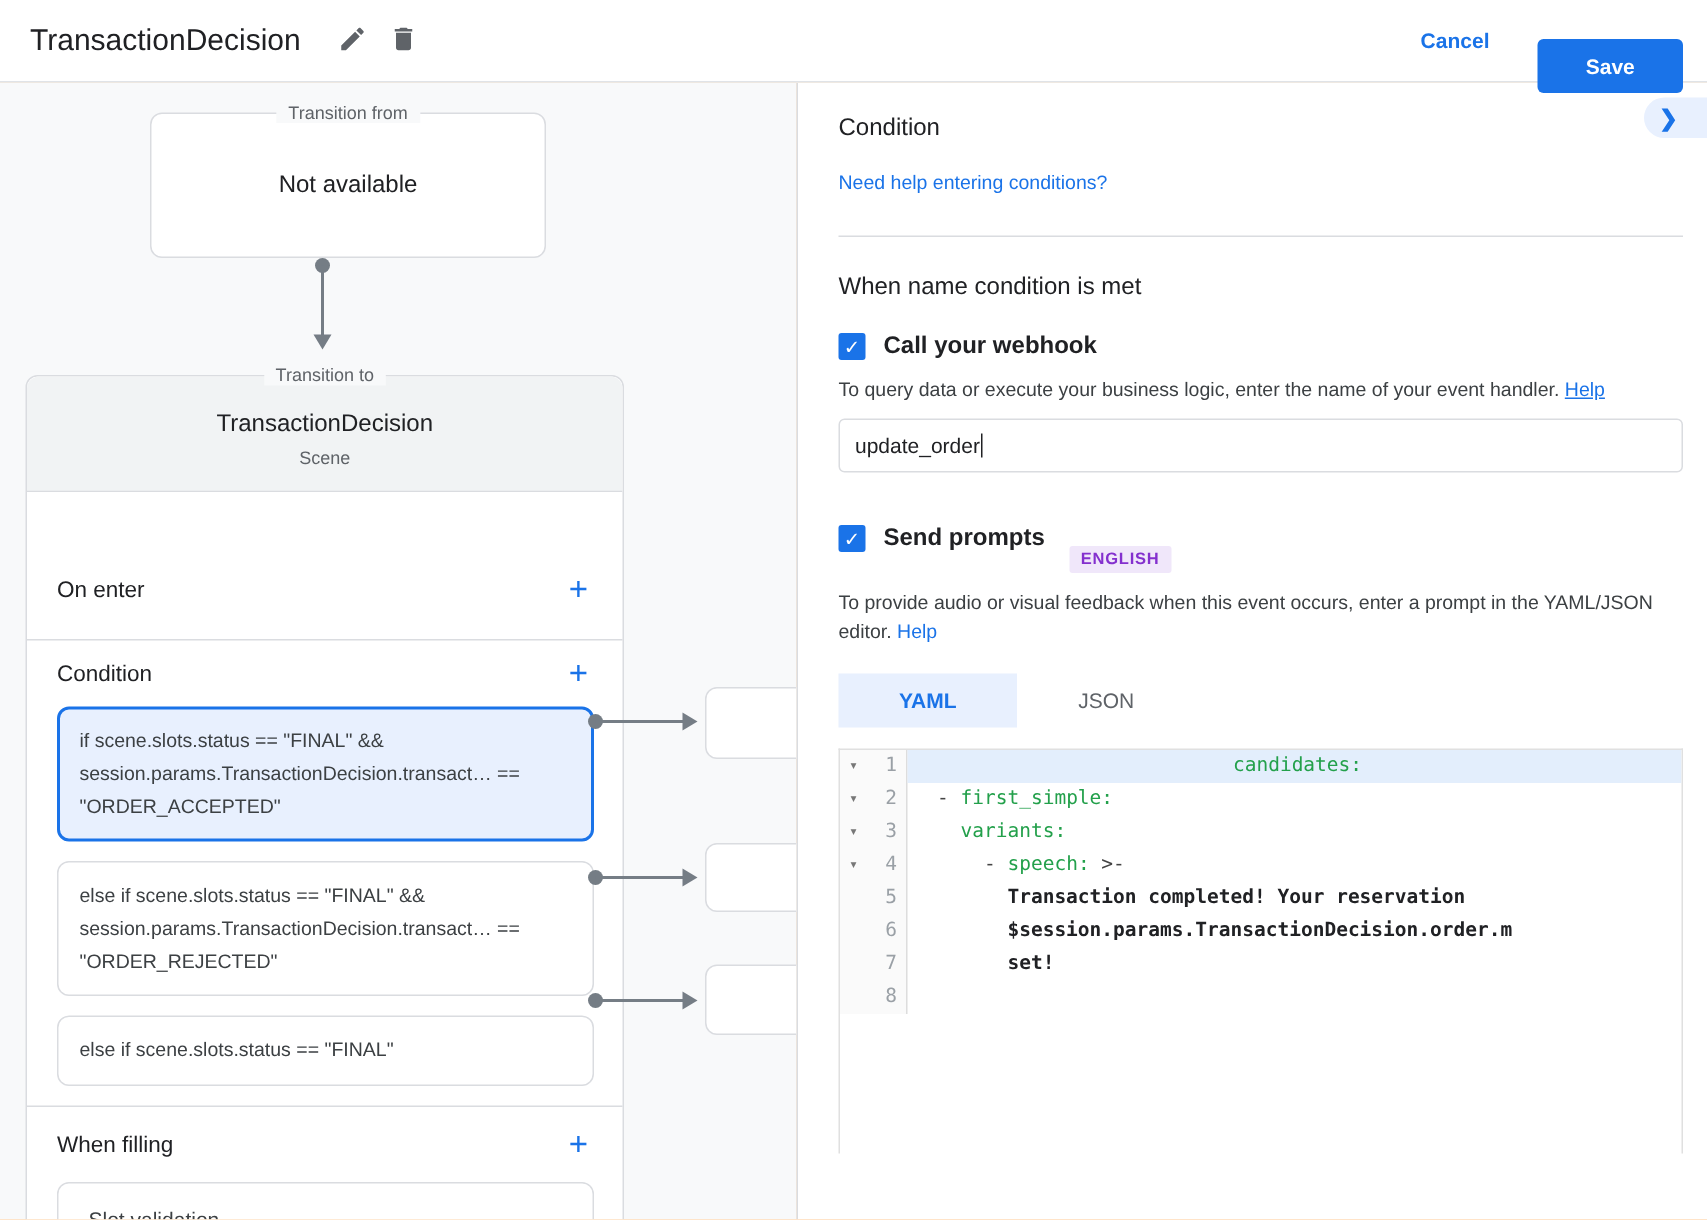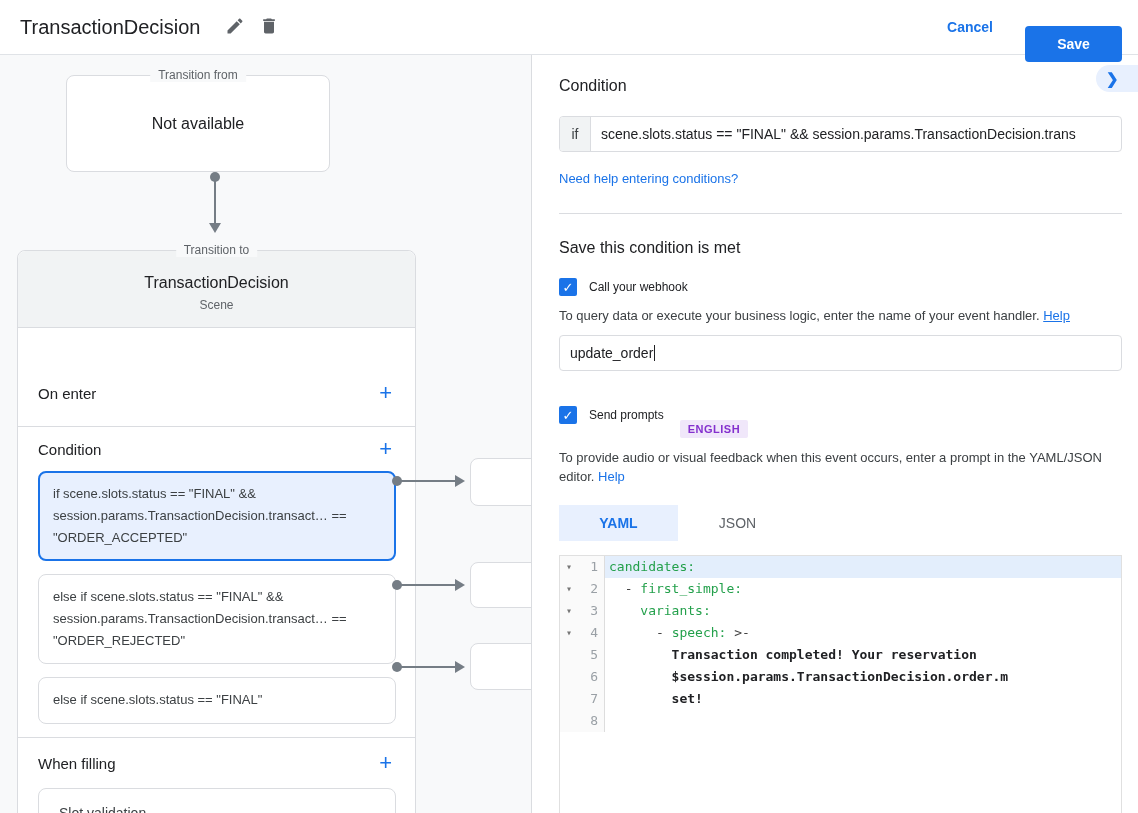--- a/index.html
+++ b/index.html
@@ -20,21 +20,21 @@
   .btn-primary { border:none; background:#1a73e8; color:#fff; font-size:14px; font-weight:bold;
                  border-radius:4px; width:97px; height:36px; cursor:pointer;margin-top:34px; }
 
   
   .main { position:absolute; top:55px; left:0; width:100%; height:758px; display:flex; }
   .canvas { position:relative; width:531px; height:100%; background:#f8f9fa; overflow:hidden; flex:none; }
   .panel { position:relative; flex:1; background:#fff; border-left:1px solid #dadce0; overflow:hidden;
            padding:0 16px 0 27px; }
 
   
-  .from-box { position:absolute; left:66px; top:20px; width:264px; height:97px; background:#fff;
+  .from-box { position:absolute; left:100px; top:20px; width:264px; height:97px; background:#fff;
               border:1px solid #dadce0; border-radius:8px; }
   .fieldset-label { position:absolute; top:-8px; left:50%; transform:translateX(-50%); background:#f8f9fa;
                     padding:0 8px; font-size:12px; color:#5f6368; white-space:nowrap; }
   .from-box .content { display:flex; align-items:center; justify-content:center; height:100%;
                        font-size:16px; color:#202124; }
 
   
   .conn-dot { position:absolute; width:10px; height:10px; border-radius:50%; background:#757d85; }
   .conn-vline { position:absolute; width:2px; background:#757d85; }
   .conn-hline { position:absolute; height:2px; background:#757d85; }
@@ -81,21 +81,21 @@
   .if-value { flex:1; display:flex; align-items:center; padding:0 10px; font-size:14px; color:#202124;
               white-space:nowrap; overflow:hidden; }
   .link { color:#1a73e8; text-decoration:none; font-size:13px; cursor:pointer; }
   .help-underline { text-decoration:underline; }
   .panel-sec1 .link { display:inline-block; margin-top:19px; }
 
   .panel-sec2 { padding-top:25px; }
   .check-row { display:flex; align-items:center; margin-top:21px; }
   .checkbox { width:18px; height:18px; border-radius:2px; background:#1a73e8; color:#fff; display:flex;
               align-items:center; justify-content:center; font-size:13px; cursor:pointer; flex:none; }
-  .check-row .check-label { margin-left:12px; font-size:12px; font-weight:normal; color:#202124; }
+  .check-row .check-label { margin-left:12px; font-size:16px; font-weight:bold; color:#202124; }
   .badge { margin-left:16px; background:#f0e7fa; color:#8430ce; font-size:11px; font-weight:bold;
            letter-spacing:.5px; padding:3px 8px; border-radius:2px;margin-top:28px; }
   .helper { margin-top:10px; font-size:13px; line-height:19px; color:#3c4043; max-width:560px; }
   .text-input { margin-top:10px; border:1px solid #dadce0; border-radius:4px; height:36px; display:flex;
                 align-items:center; padding:0 10px; font-size:14px; color:#202124; background:#fff;
                 cursor:text; }
   .caret { display:inline-block; width:1px; height:16px; background:#202124; margin-left:1px; }
 
   .tabs { display:flex; margin-top:19px; }
   .tab { width:119px; height:36px; display:flex; align-items:center; justify-content:center;
@@ -103,21 +103,21 @@
   .tab.active { background:#e8f0fe; color:#1a73e8; font-weight:bold; }
 
   
   .editor { margin-top:14px; border:1px solid #e0e0e0; border-bottom:none; height:270px; overflow:hidden;
             font-family:"DejaVu Sans Mono", monospace; font-size:13px; background:#fff; }
   .cm-line { display:flex; height:22px; line-height:22px; }
   .cm-gutter { display:flex; flex:none; background:#fafafa; border-right:1px solid #ddd; }
   .cm-fold { width:18px; text-align:center; color:#777; font-size:10px; cursor:pointer; }
   .cm-num { width:26px; text-align:right; padding-right:6px; color:#9aa0a6; }
   .cm-code { flex:1; white-space:pre; overflow:hidden; padding-left:4px; color:#202124; }
-  .cm-code.active { background:#e3eefc; }
+  .cm-code.active { background:#e3eefc;text-align:center; }
   .tok-key { color:#23a04b; }
   .tok-meta { color:#444; }
   .tok-plain { color:#202124;font-weight:bold; }
 </style>
 </head>
 <body>
 
 <div class="app">
 
   <div class="topbar">
@@ -200,29 +200,25 @@
       <div class="target-box" style="top:588px; height:47px;"></div>
     </div>
 
     <div class="panel">
 
       <div class="panel-sec1">
         <h2>Condition</h2>
         <button class="chev-pill">
           <span>❯</span>
         </button>
-        <div class="if-row">
-          <div class="if-prefix">if</div>
-          <div class="if-value">scene.slots.status == "FINAL" &amp;&amp; session.params.TransactionDecision.trans</div>
-        </div>
         <a class="link">Need help entering conditions?</a>
       </div>
 
       <div class="panel-sec2">
-        <h2>Save this condition is met</h2>
+        <h2>When name condition is met</h2>
 
         <div class="check-row">
           <span class="checkbox">
             <span>✓</span>
           </span>
           <span class="check-label">Call your webhook</span>
         </div>
         <div class="helper">
           <span>To query data or execute your business logic, enter the name of your event handler.</span>
           <a class="link help-underline">Help</a>

